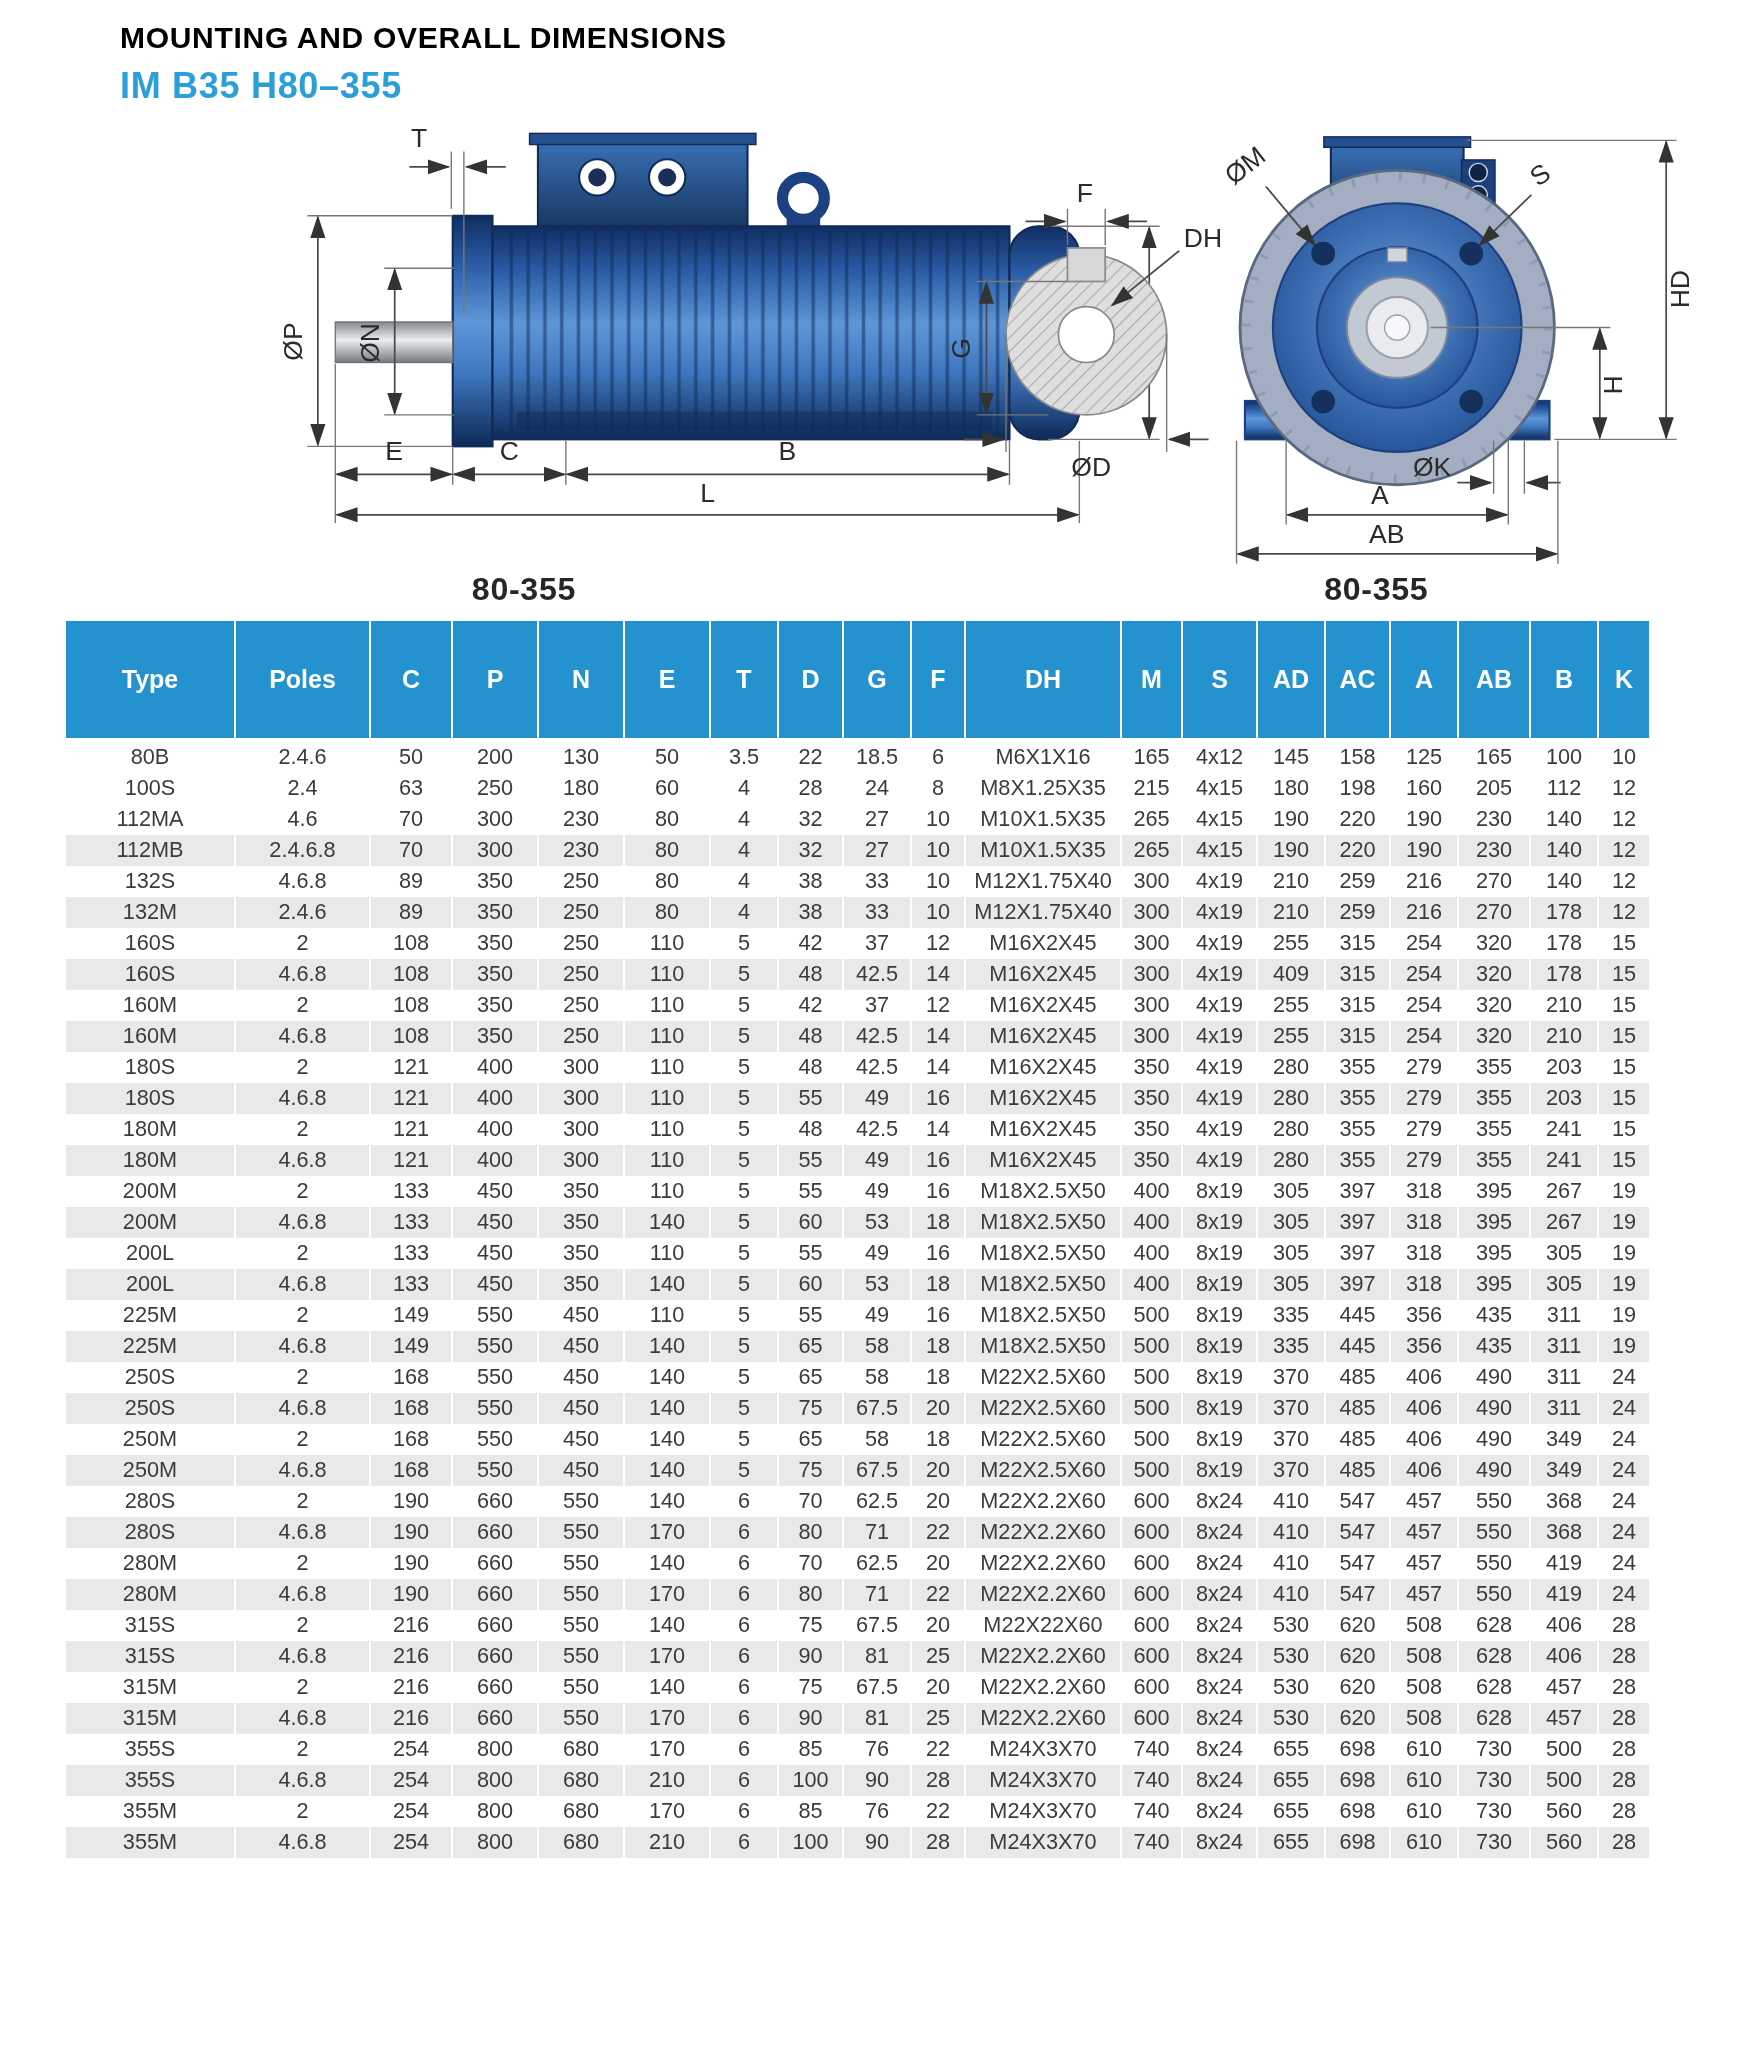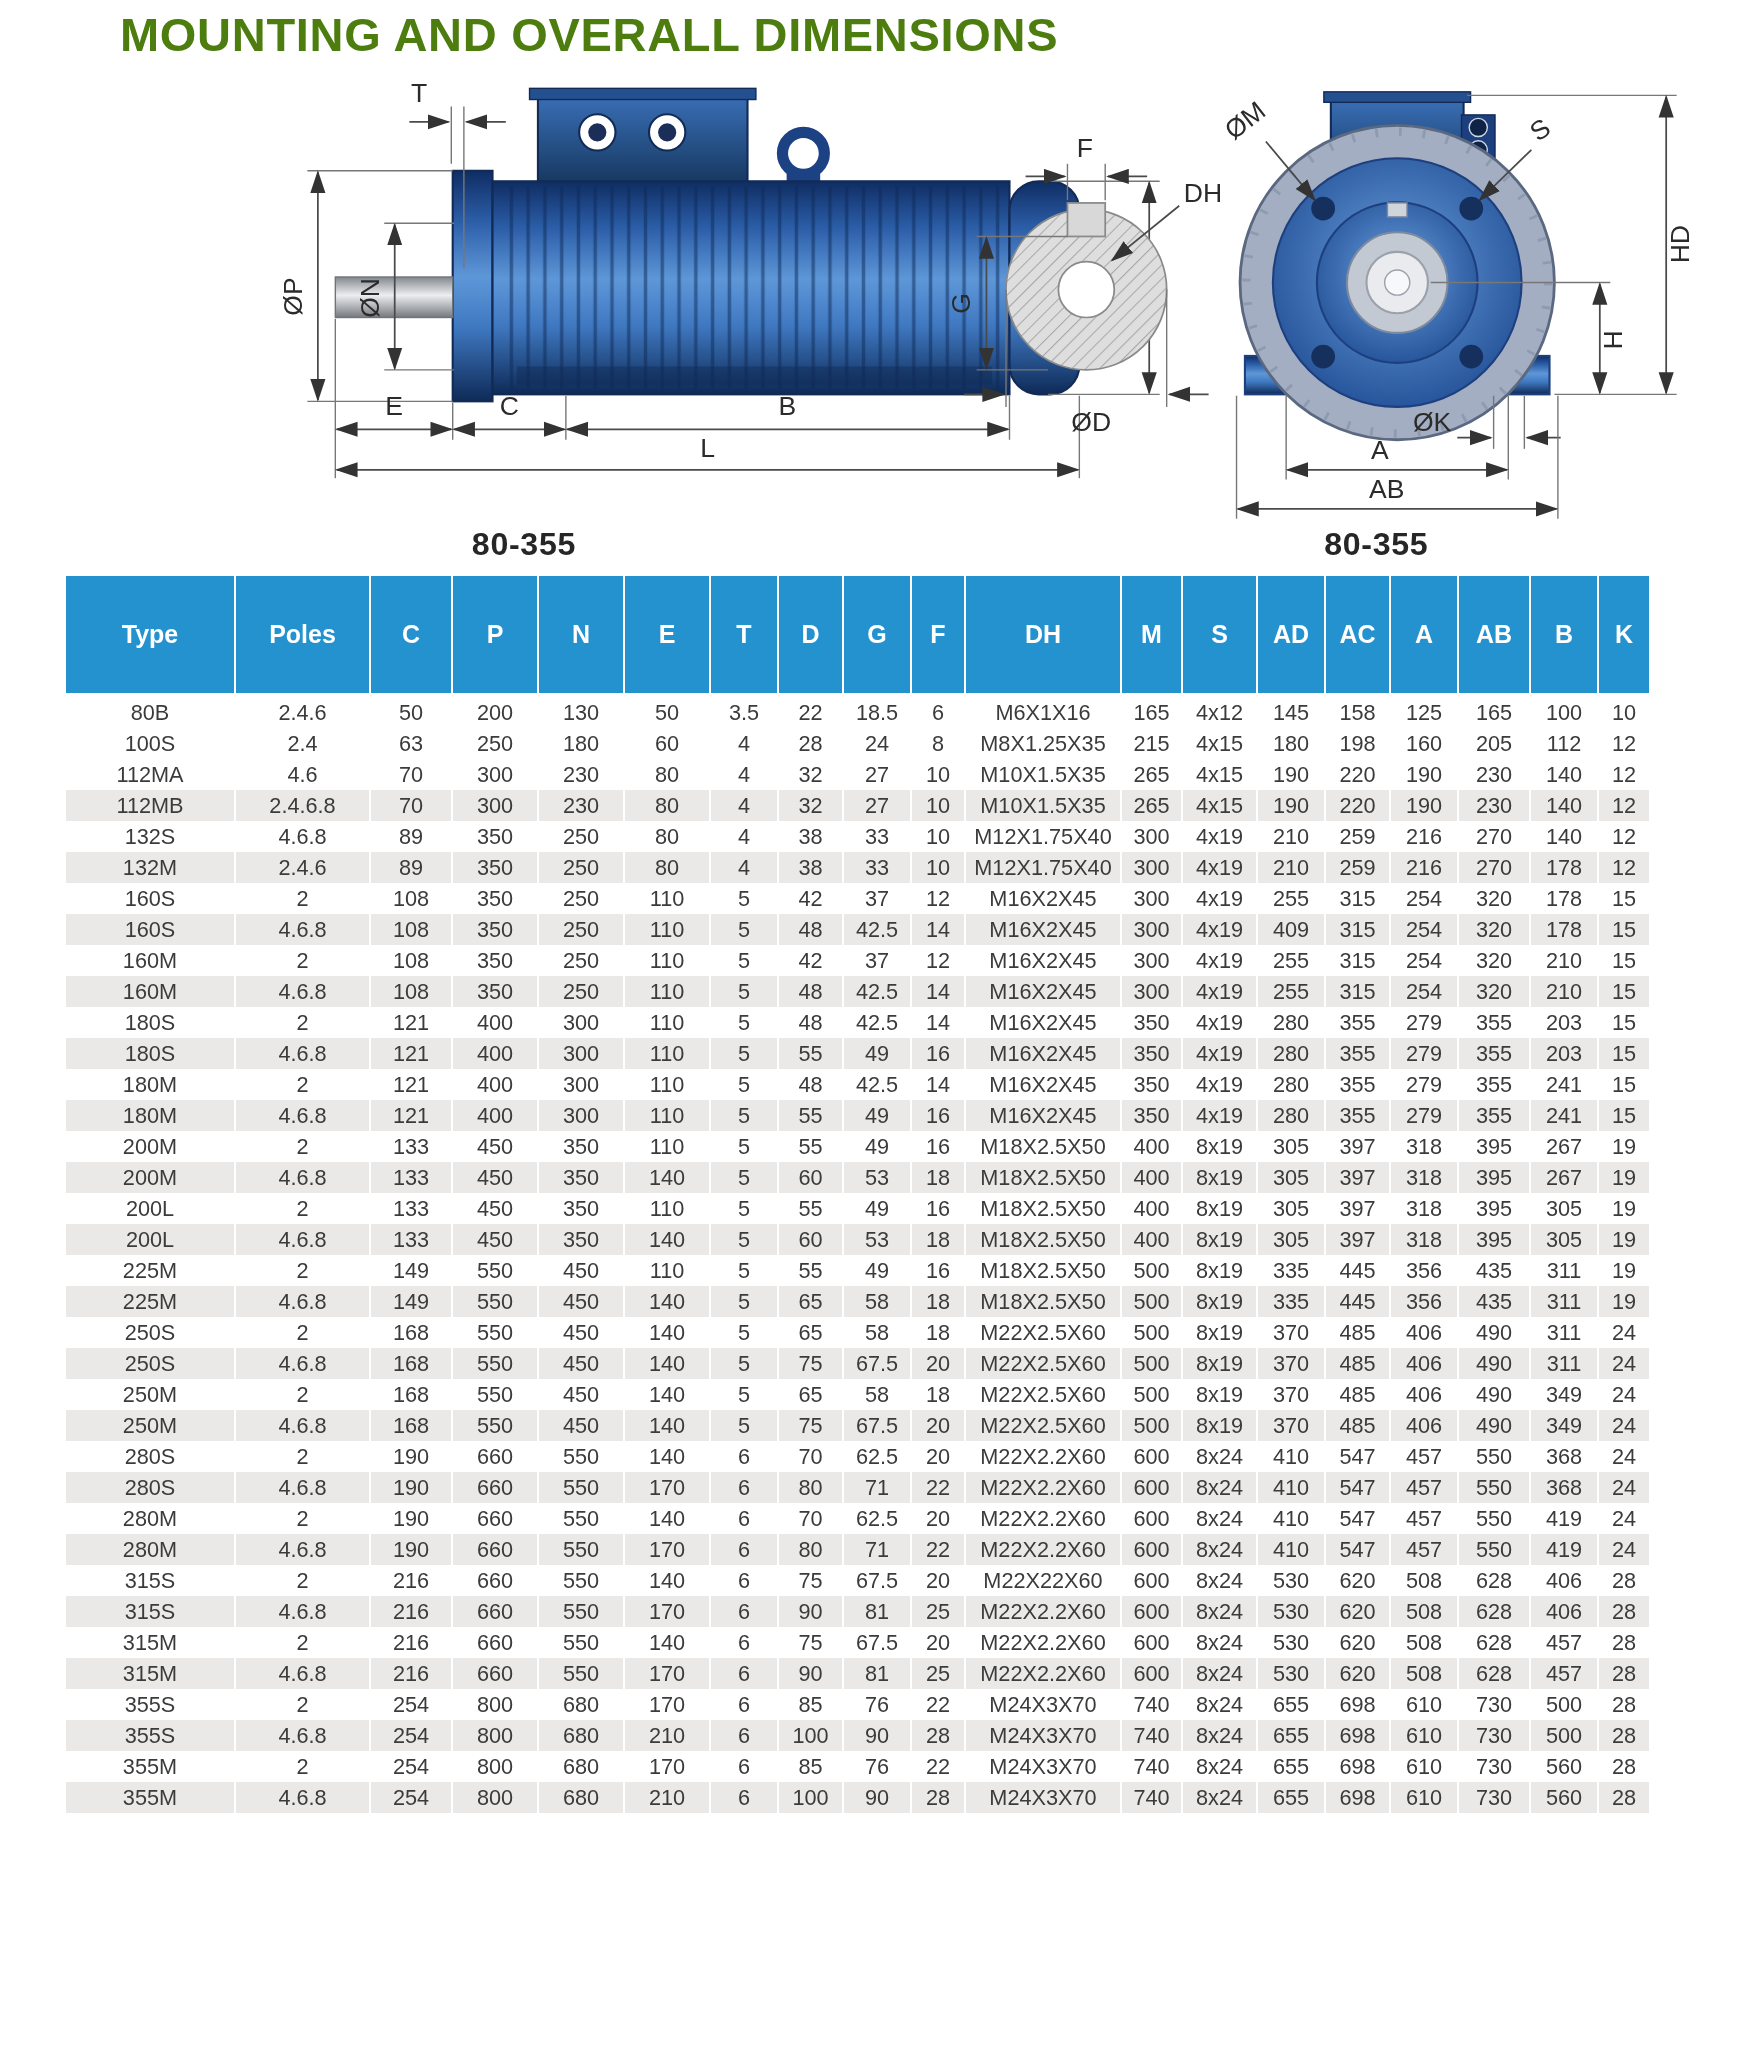--- a/index.html
+++ b/index.html
@@ -1,38 +1,39 @@
 <!DOCTYPE html>
 <html style="font-size:11.2px"><head>
 <meta charset="utf-8">
 <style>
   html,body{margin:0;padding:0;background:#ffffff;}
   body{width:1757px;height:2066px;position:relative;font-family:"Liberation Sans",sans-serif;}
   .page{position:absolute;inset:0;overflow:hidden;}
-  .title{margin:7px 0 0 120px;font-size:47px;font-weight:bold;color:#4d7c0f;letter-spacing:0.7px;}
+  .title{margin:21px 0 0 120px;font-size:30px;font-weight:bold;color:#000000;letter-spacing:0.7px;}
   .subtitle{margin:9.8px 0 0 120px;font-size:36px;font-weight:bold;color:#2b9fd8;letter-spacing:0.7px;}
   .drawband{position:relative;width:1757px;height:503px;margin-top:4.2px;}
   table.dims{table-layout:fixed;border-collapse:collapse;margin:7px 0 0 66px;width:1549px;}
   table.dims th{background:#2492cf;color:#ffffff;font-size:25px;font-weight:bold;height:117px;
     border-right:2.1px solid #ffffff;border-bottom:4.9px solid #ffffff;text-align:center;vertical-align:middle;padding:0;}
   table.dims th:last-child{border-right:none;}
   table.dims td{font-size:21.7px;color:#3b3b3b;text-align:center;vertical-align:middle;height:31px;
     border-right:2.1px solid #ffffff;padding:0;white-space:nowrap;}
   table.dims td:last-child{border-right:none;}
   table.dims tr.odd td{background:#eae9e7;}
   svg text{font-family:"Liberation Sans",sans-serif;}
   .dimlbl{font-size:38px;fill:#2b2b2b;}
   .cap{font-size:46px;font-weight:bold;fill:#262626;letter-spacing:1px;}
 </style>
 </head>
 <body>
 
 <div class="page">
 
   <div class="title">MOUNTING AND OVERALL DIMENSIONS</div>
+  <div class="subtitle">IM B35  H80–355</div>
 
   <div class="drawband">
     <svg width="1757" height="503" viewBox="0 0 2515 720">
       <defs>
         <marker id="arr" viewBox="0 0 12 8" refX="11" refY="4" markerWidth="13" markerHeight="9" orient="auto-start-reverse">
           <path d="M0,0 L12,4 L0,8 z" fill="#333"></path>
         </marker>
         <linearGradient id="gBody" x1="0" y1="0" x2="0" y2="1">
           <stop offset="0%" stop-color="#0f2d63"></stop>
             <stop offset="22%" stop-color="#2c5ea8"></stop>

